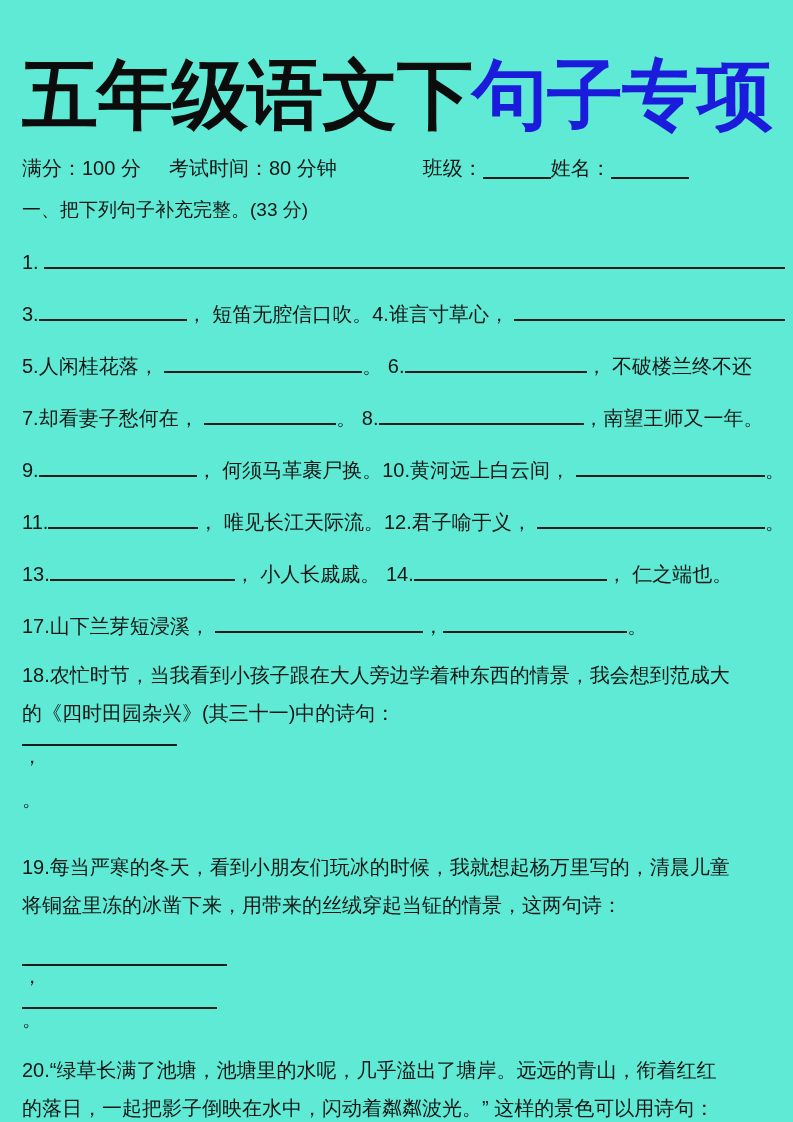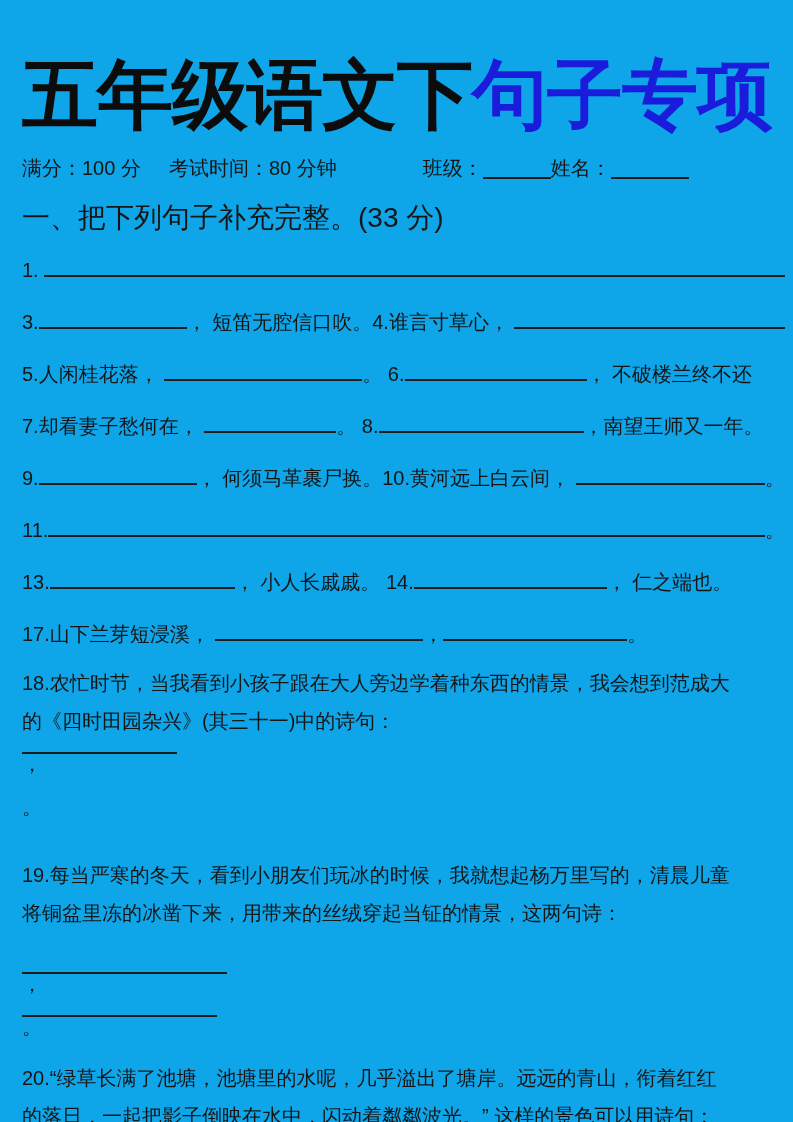--- a/index.html
+++ b/index.html
@@ -4,21 +4,21 @@
 <style>
   html, body {
     margin: 0;
     padding: 0;
     background: #ffffff;
   }
   .page {
     position: relative;
     width: 793px;
     height: 1122px;
-    background: #0ea5e9;
+    background: #5eead4;
     overflow: hidden;
     font-family: "Liberation Sans", "DejaVu Sans", sans-serif;
     color: #161616;
     box-sizing: border-box;
     padding: 46px 8px 0 22px;
   }
   .title {
     margin: 0;
     font-size: 76px;
     font-weight: 900;
@@ -34,22 +34,22 @@
     align-items: center;
     margin-top: 14px;
     font-size: 20px;
     line-height: 22px;
     white-space: pre;
   }
   .sp28 { display: inline-block; width: 28px; }
   .sp86 { display: inline-block; width: 86px; }
 
   .section-heading {
-    margin-top: 28px;
-    font-size: 28px;
+    margin-top: 20px;
+    font-size: 19px;
     line-height: 22px;
     font-weight: 500;
     white-space: pre;
   }
 
   .row {
     display: flex;
     align-items: baseline;
     margin-top: 26px;
     font-size: 20px;
@@ -158,20 +158,21 @@
     <span>9.</span>
     <span class="blank w158"></span>
     <span>， 何须马革裹尸换。10.黄河远上白云间， </span>
     <span class="blank fill"></span>
     <span>。</span>
   </div>
 
   <div class="row">
     <span>11.</span>
     <span class="blank w150"></span>
+    <span>， 唯见长江天际流。12.君子喻于义， </span>
     <span class="blank fill"></span>
     <span>。</span>
   </div>
 
   <div class="row">
     <span>13.</span>
     <span class="blank w185"></span>
     <span>， 小人长戚戚。 14.</span>
     <span class="blank w193"></span>
     <span>， 仁之端也。</span>

